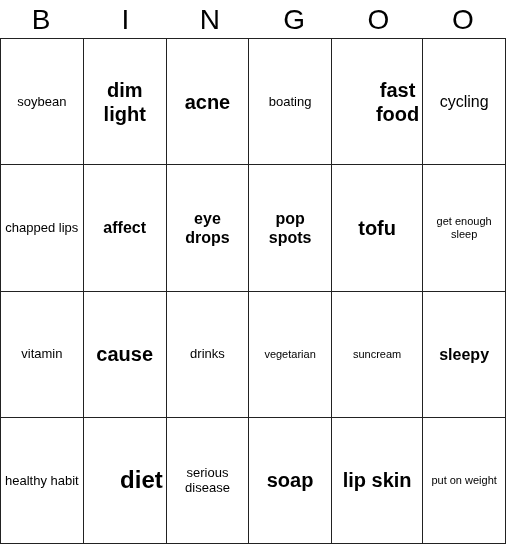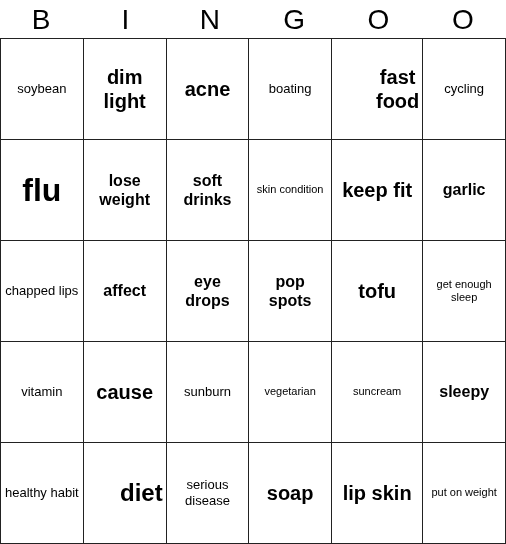--- a/index.html
+++ b/index.html
@@ -54,42 +54,34 @@
 </div>
 
 <table class="bingo-grid">
   <tbody id="grid-body">
       <tr>
         <td style="font-size: 13px;">soybean</td>
         <td style="font-size: 20px; font-weight: bold;">dim light</td>
         <td style="font-size: 20px; font-weight: bold;">acne</td>
         <td style="font-size: 13px;">boating</td>
         <td style="font-size: 20px; font-weight: bold; padding-left: 44px;">fast food</td>
-        <td style="font-size: 13px;">cycling</td>
-      </tr>
-      <tr>
-        <td style="font-size: 32px; font-weight: bold;">flu</td>
-        <td style="font-size: 16px; font-weight: bold;">lose weight</td>
-        <td style="font-size: 16px; font-weight: bold;">soft drinks</td>
-        <td style="font-size: 11px;">skin condition</td>
-        <td style="font-size: 20px; font-weight: bold;">keep fit</td>
-        <td style="font-size: 16px; font-weight: bold;">garlic</td>
+        <td style="font-size: 16px;">cycling</td>
       </tr>
       <tr>
         <td style="font-size: 13px;">chapped lips</td>
         <td style="font-size: 16px; font-weight: bold;">affect</td>
         <td style="font-size: 16px; font-weight: bold;">eye drops</td>
         <td style="font-size: 16px; font-weight: bold;">pop spots</td>
         <td style="font-size: 20px; font-weight: bold;">tofu</td>
         <td style="font-size: 11px;">get enough sleep</td>
       </tr>
       <tr>
         <td style="font-size: 13px;">vitamin</td>
         <td style="font-size: 20px; font-weight: bold;">cause</td>
-        <td style="font-size: 13px;">sunburn</td>
+        <td style="font-size: 13px;">drinks</td>
         <td style="font-size: 11px;">vegetarian</td>
         <td style="font-size: 11px;">suncream</td>
         <td style="font-size: 16px; font-weight: bold;">sleepy</td>
       </tr>
       <tr>
         <td style="font-size: 13px;">healthy habit</td>
         <td style="font-size: 24px; font-weight: bold; text-align: right;">diet</td>
         <td style="font-size: 13px;">serious disease</td>
         <td style="font-size: 20px; font-weight: bold;">soap</td>
         <td style="font-size: 20px; font-weight: bold;">lip skin</td>

